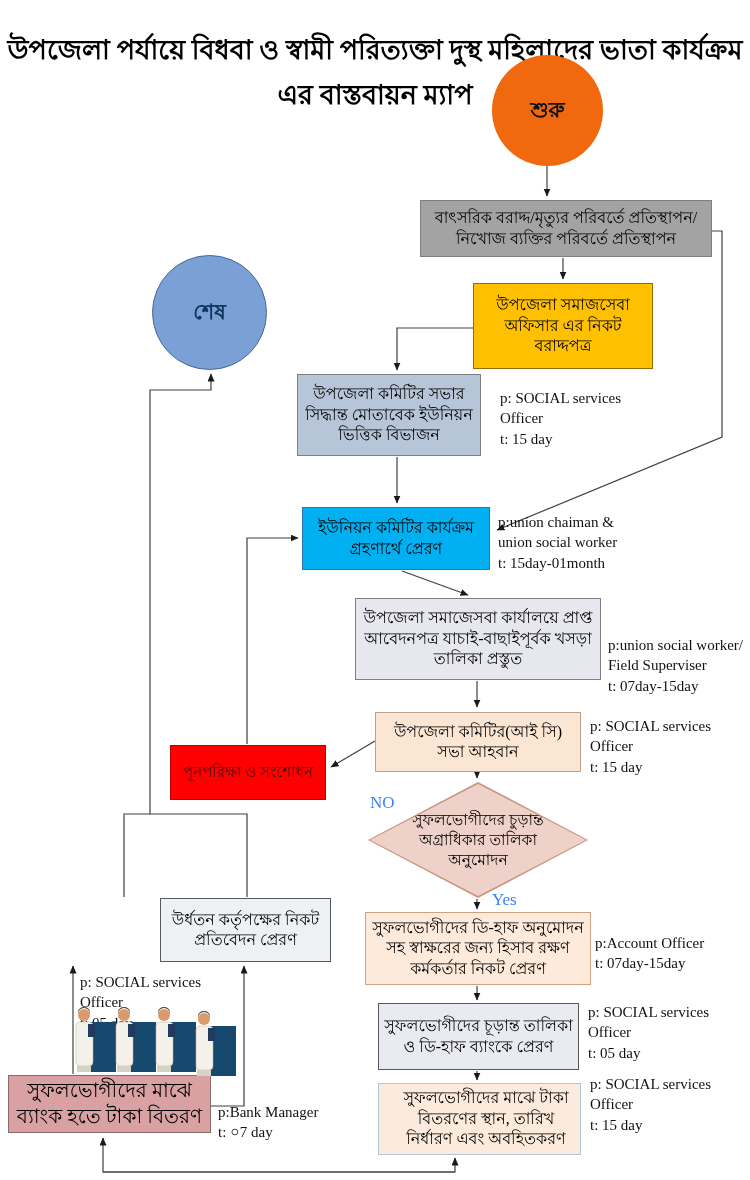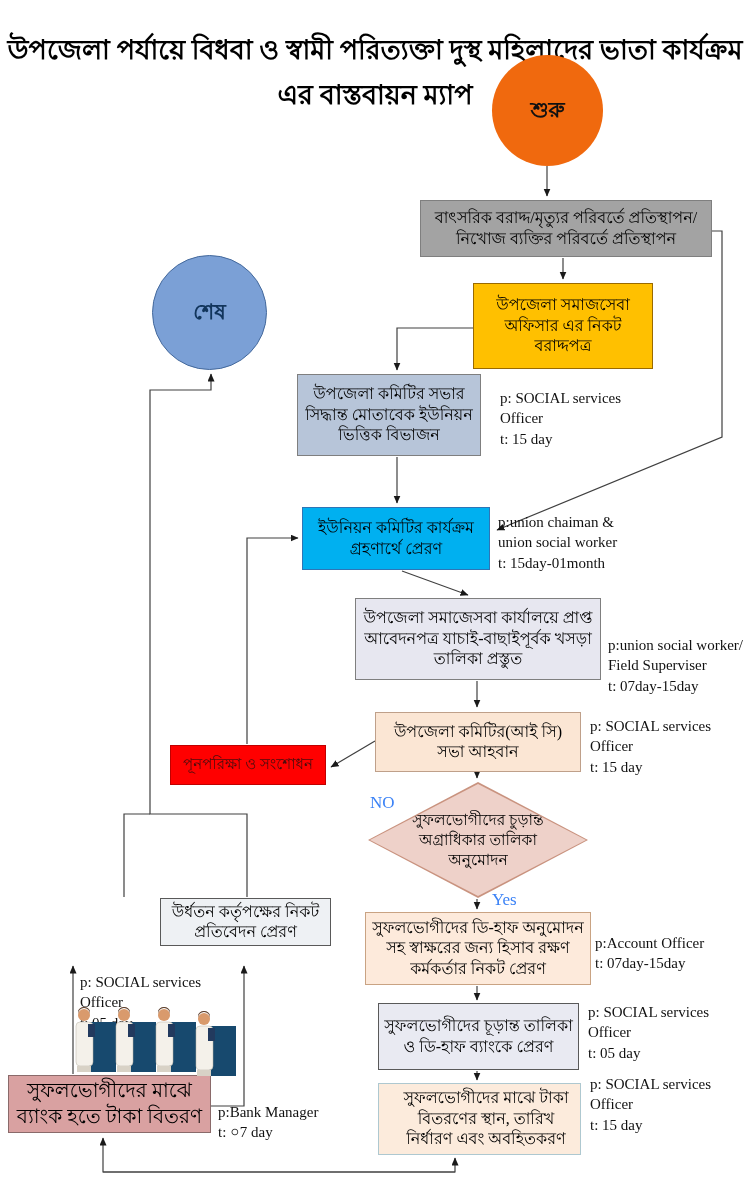--- a/index.html
+++ b/index.html
@@ -13,26 +13,26 @@
        text-align:center;color:#000;line-height:1.28;z-index:2;padding:1px 3px;}
   .circle{border-radius:50%;font-weight:bold;font-size:21px;}
   #n-start{left:492px;top:55px;width:111px;height:111px;background:#f0690e;color:#111;}
   #n-end{left:152px;top:255px;width:115px;height:115px;background:#7ba0d6;border:1px solid #44699c;color:#12355c;}
   #n-alloc{left:420px;top:200px;width:292px;height:57px;background:#a3a3a3;border:1px solid #7f7f7f;font-size:16px;}
   #n-allot{left:473px;top:283px;width:180px;height:86px;background:#ffc000;border:1px solid #9a6a00;font-size:16px;}
   #n-division{left:297px;top:374px;width:184px;height:82px;background:#b7c5d9;border:1px solid #7f7f7f;font-size:16px;}
   #n-union{left:302px;top:507px;width:188px;height:63px;background:#00b0f0;border:1px solid #2e75b6;font-size:16px;}
   #n-draft{left:355px;top:598px;width:246px;height:82px;background:#e7e7f0;border:1px solid #7f7f7f;font-size:16px;}
   #n-meeting{left:375px;top:712px;width:206px;height:60px;background:#fbe6d4;border:1px solid #bfa08a;font-size:16px;}
-  #n-reexam{left:170px;top:745px;width:156px;height:40px;background:#ff0000;border:1px solid #c00000;color:#4a0d0d;font-size:15px;}
+  #n-reexam{left:170px;top:745px;width:156px;height:55px;background:#ff0000;border:1px solid #c00000;color:#4a0d0d;font-size:15px;}
   #n-dhalf{left:365px;top:912px;width:226px;height:73px;background:#fdeadb;border:1px solid #c9a383;font-size:16px;}
   #n-final{left:378px;top:1003px;width:201px;height:67px;background:#e9eaf2;border:1px solid #595959;font-size:16px;}
   #n-sched{left:378px;top:1083px;width:203px;height:72px;background:#fcebdc;border:1px solid #aec8d0;font-size:16px;padding-left:16px;}
   #n-info{left:2px;top:898px;width:145px;height:64px;background:#c98181;border:1px solid #595959;font-size:15px;}
-  #n-report{left:160px;top:898px;width:171px;height:48px;background:#eef1f4;border:1px solid #595959;font-size:16px;}
+  #n-report{left:160px;top:898px;width:171px;height:64px;background:#eef1f4;border:1px solid #595959;font-size:16px;}
   #n-bank{left:8px;top:1075px;width:203px;height:58px;background:#d9a1a1;border:1px solid #8a6a6a;font-size:20px;}
   #dia-outer{position:absolute;left:368px;top:782px;width:220px;height:116px;
              clip-path:polygon(50% 0,100% 50%,50% 100%,0 50%);background:#c9937f;z-index:2;}
   #dia-inner{position:absolute;left:2px;top:2px;right:2px;bottom:2px;
              clip-path:polygon(50% 0,100% 50%,50% 100%,0 50%);background:#eed1c9;
              display:flex;align-items:center;justify-content:center;text-align:center;
              font-size:15.5px;line-height:1.3;color:#000;padding:0 28px;box-sizing:border-box;}
   .ann{position:absolute;font-size:15px;white-space:pre-line;color:#111;line-height:1.35;z-index:2;}
   .branch{position:absolute;font-size:17px;color:#3b82f6;z-index:2;}
 </style>

